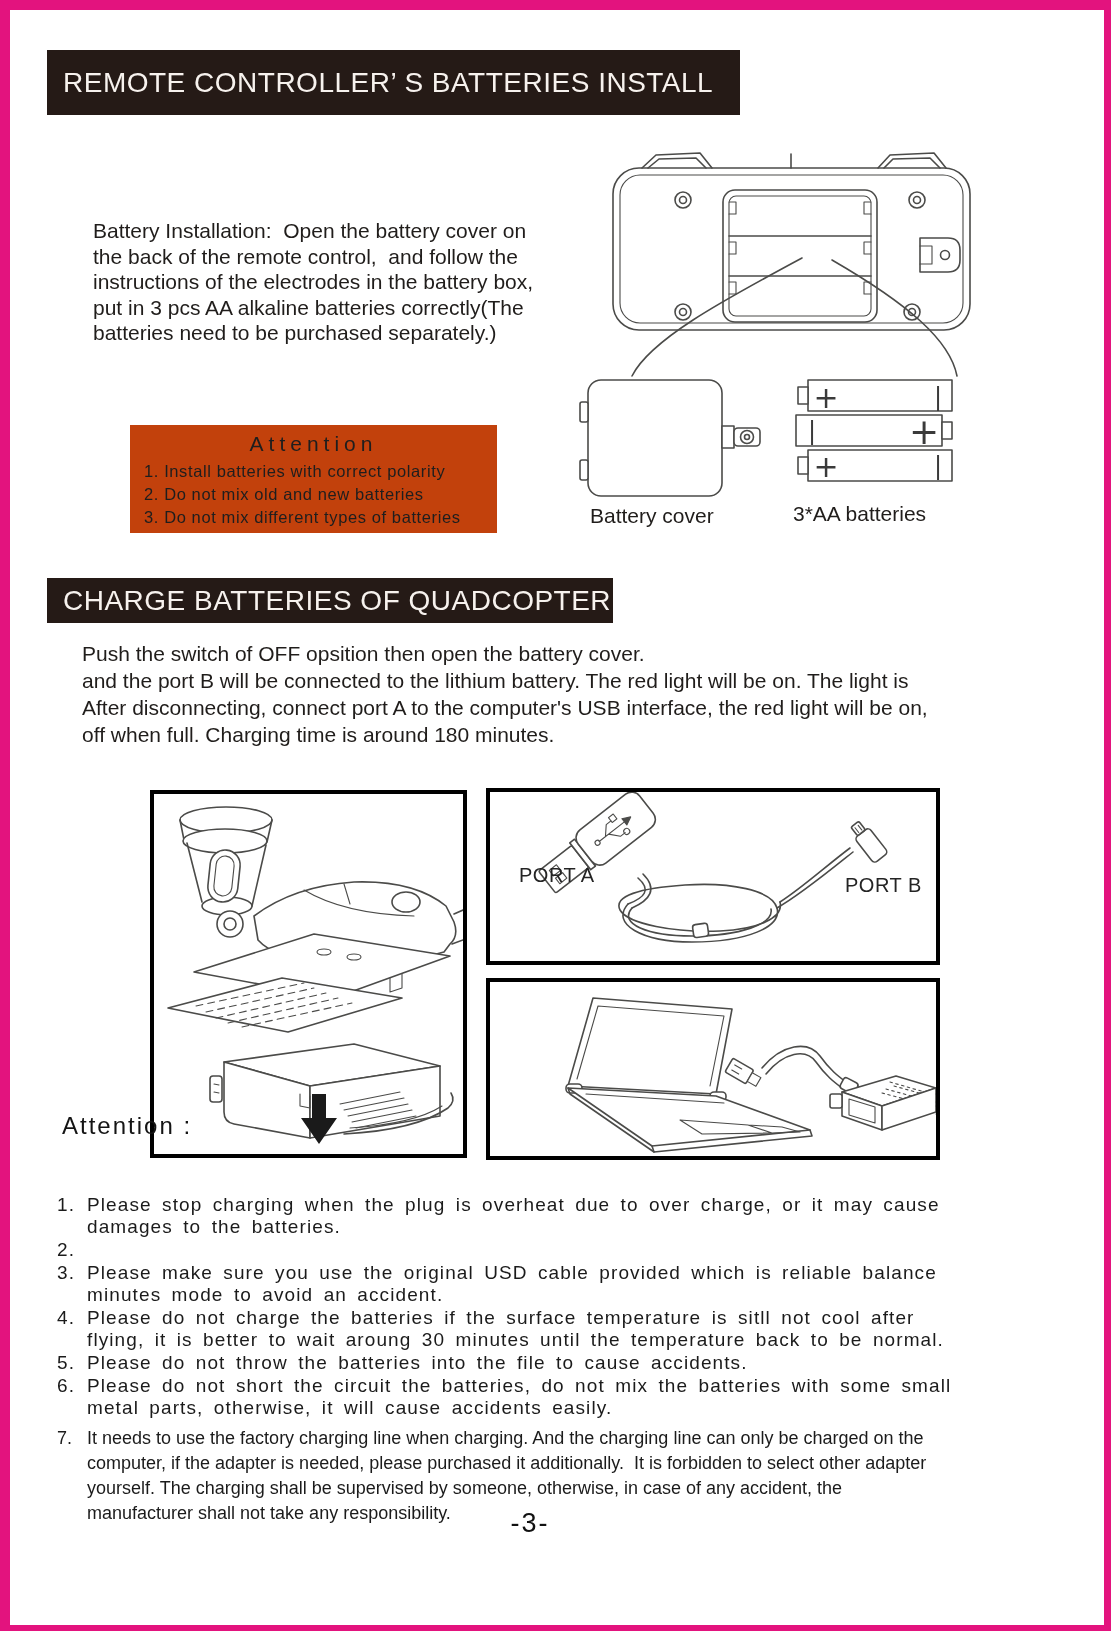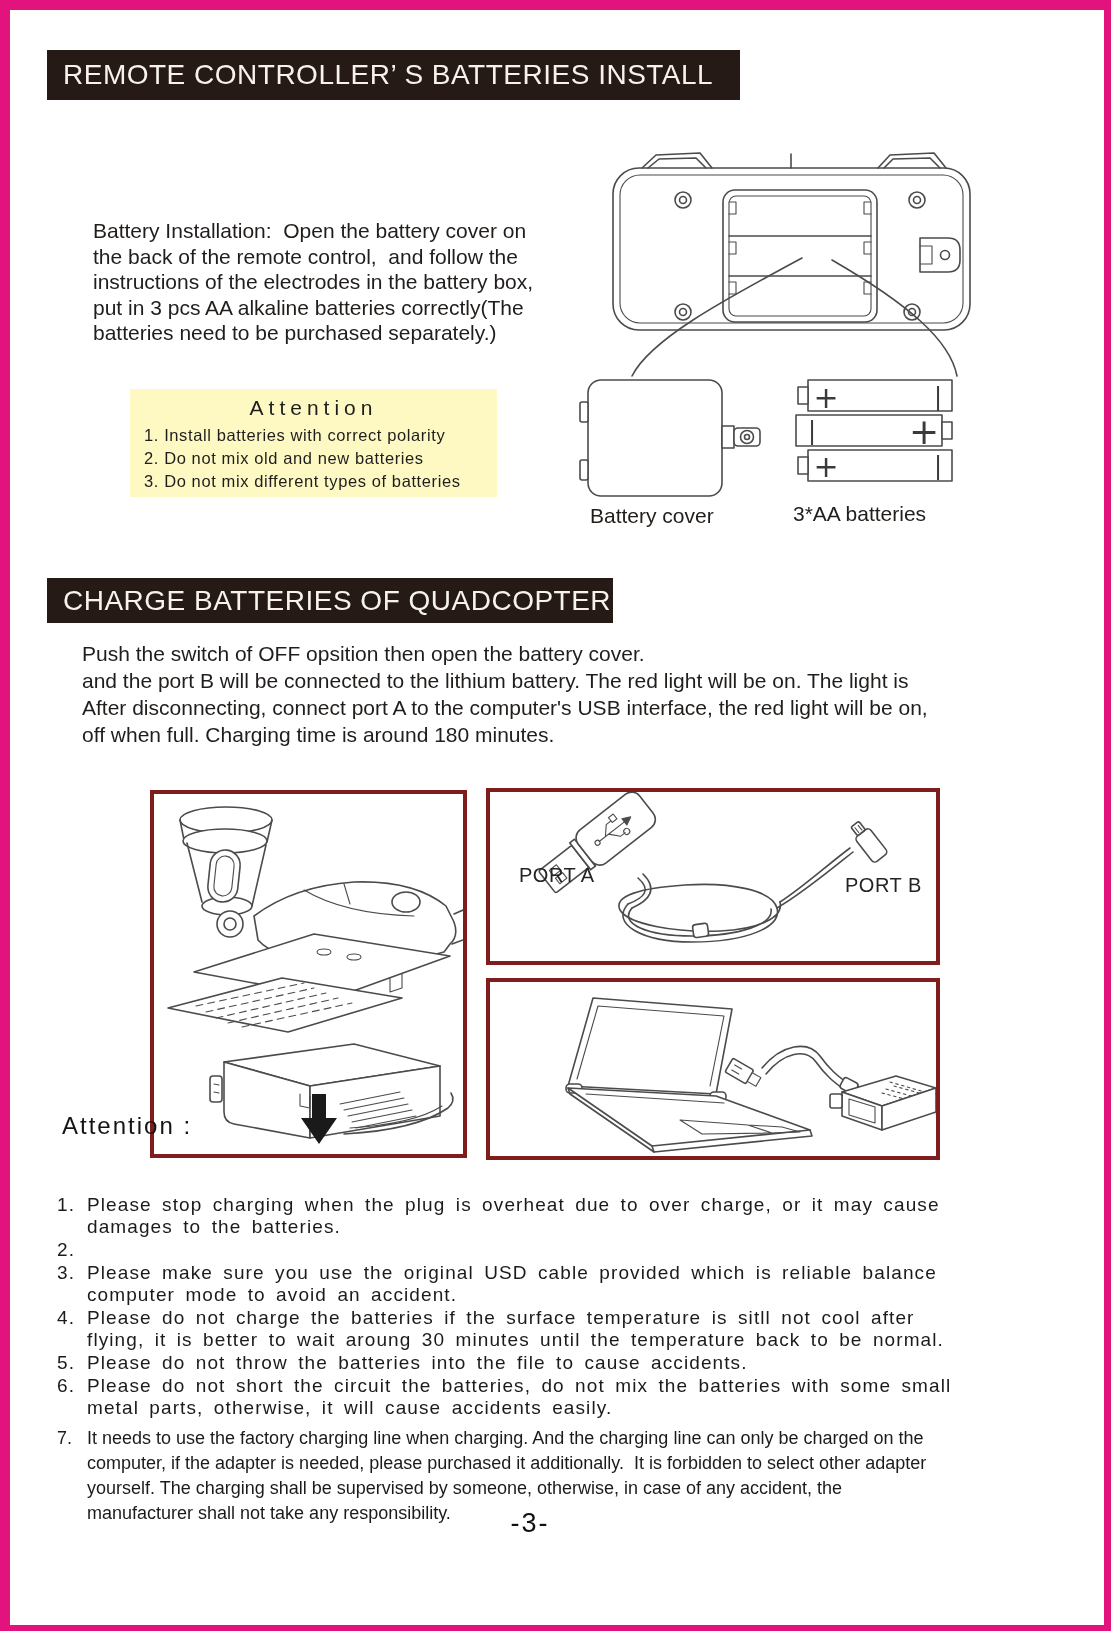--- a/index.html
+++ b/index.html
@@ -11,45 +11,45 @@
   }
   .abs{position:absolute;}
   .bar{
     background:#251a16;color:#f7f2ee;display:flex;align-items:center;
     padding-left:16px;font-size:28px;letter-spacing:.5px;box-sizing:border-box;
   }
   .para .line{white-space:nowrap;}
   .para1{font-size:21px;line-height:25.5px;}
   .para2{font-size:21px;line-height:27px;}
   .graybox{
-    background:#fef9c3;box-sizing:border-box;padding-top:7px;color:#1e1e1e;
+    background:#c2410c;box-sizing:border-box;padding-top:7px;color:#1e1e1e;margin-top:36px;
   }
   .graybox .gtitle{text-align:center;font-size:21px;letter-spacing:5px;margin-bottom:4px;}
   .graybox .gitem{font-size:16.5px;letter-spacing:.6px;line-height:23px;margin-left:14px;white-space:nowrap;}
   .caption{font-size:21px;}
-  .imgbox{border:4px solid #7f1d1d;background:#fff;box-sizing:border-box;}
+  .imgbox{border:4px solid #000000;background:#fff;box-sizing:border-box;}
   .portlabel{font-size:20px;color:#242424;letter-spacing:.5px;}
   .attn-head{font-size:24px;letter-spacing:2px;color:#141414;}
   .att-item{display:flex;font-size:19px;letter-spacing:1.1px;word-spacing:4px;line-height:22px;margin-bottom:1px;color:#1b1b1b;}
   .att-item .num{flex:0 0 30px;}
   .att-item .line{white-space:nowrap;}
   .att-item.last{font-size:18px;letter-spacing:0;word-spacing:0;line-height:25px;margin-top:7px;}
   .pagenum{font-size:27px;text-align:center;letter-spacing:2px;color:#111;}
   svg{display:block;}
   .art{stroke:#4b4b49;stroke-width:1.6;fill:#ffffff;stroke-linejoin:round;stroke-linecap:round;}
   .nf{fill:none;}
   .thin{stroke-width:1.1;}
   .sym{font-family:"DejaVu Sans",sans-serif;fill:#3a3a3a;stroke:none;}
 </style>
 </head>
 <body>
 
 <div class="page">
 
-  <div class="abs bar" style="left:37px;top:40px;width:693px;height:50px;">
+  <div class="abs bar" style="left:37px;top:40px;width:693px;height:65px;">
     <span>REMOTE CONTROLLER’ S BATTERIES INSTALL</span>
   </div>
 
   <div class="abs para para1" style="left:83px;top:208px;width:500px;">
     <div class="line">Battery Installation:&nbsp; Open the battery cover on</div>
     <div class="line">the back of the remote control,&nbsp; and follow the</div>
     <div class="line">instructions of the electrodes in the battery box,</div>
     <div class="line">put in 3 pcs AA alkaline batteries correctly(The</div>
     <div class="line">batteries need to be purchased separately.)</div>
   </div>
@@ -260,21 +260,21 @@
         <div class="line">damages to the batteries.</div>
       </div>
     </div>
     <div class="att-item">
       <span class="num">2.</span>
     </div>
     <div class="att-item">
       <span class="num">3.</span>
       <div>
         <div class="line">Please make sure you use the original USD cable provided which is reliable balance</div>
-        <div class="line">computer mode to avoid an accident.</div>
+        <div class="line">minutes mode to avoid an accident.</div>
       </div>
     </div>
     <div class="att-item">
       <span class="num">4.</span>
       <div>
         <div class="line">Please do not charge the batteries if the surface temperature is sitll not cool after</div>
         <div class="line">flying, it is better to wait aroung 30 minutes until the temperature back to be normal.</div>
       </div>
     </div>
     <div class="att-item">

